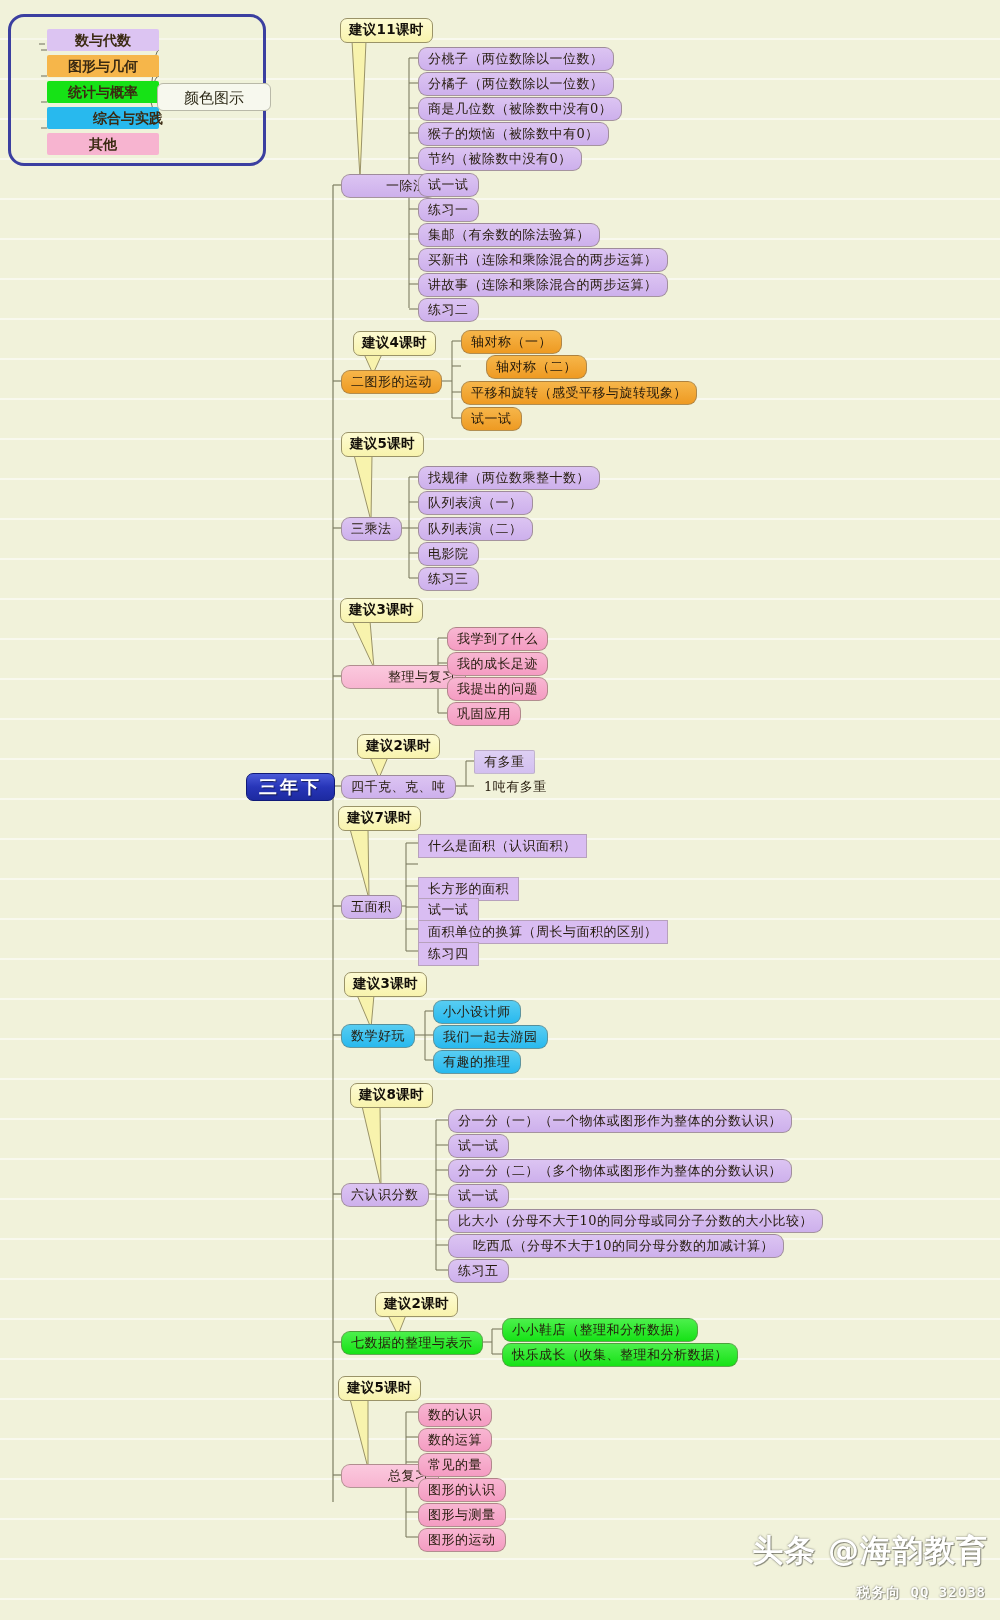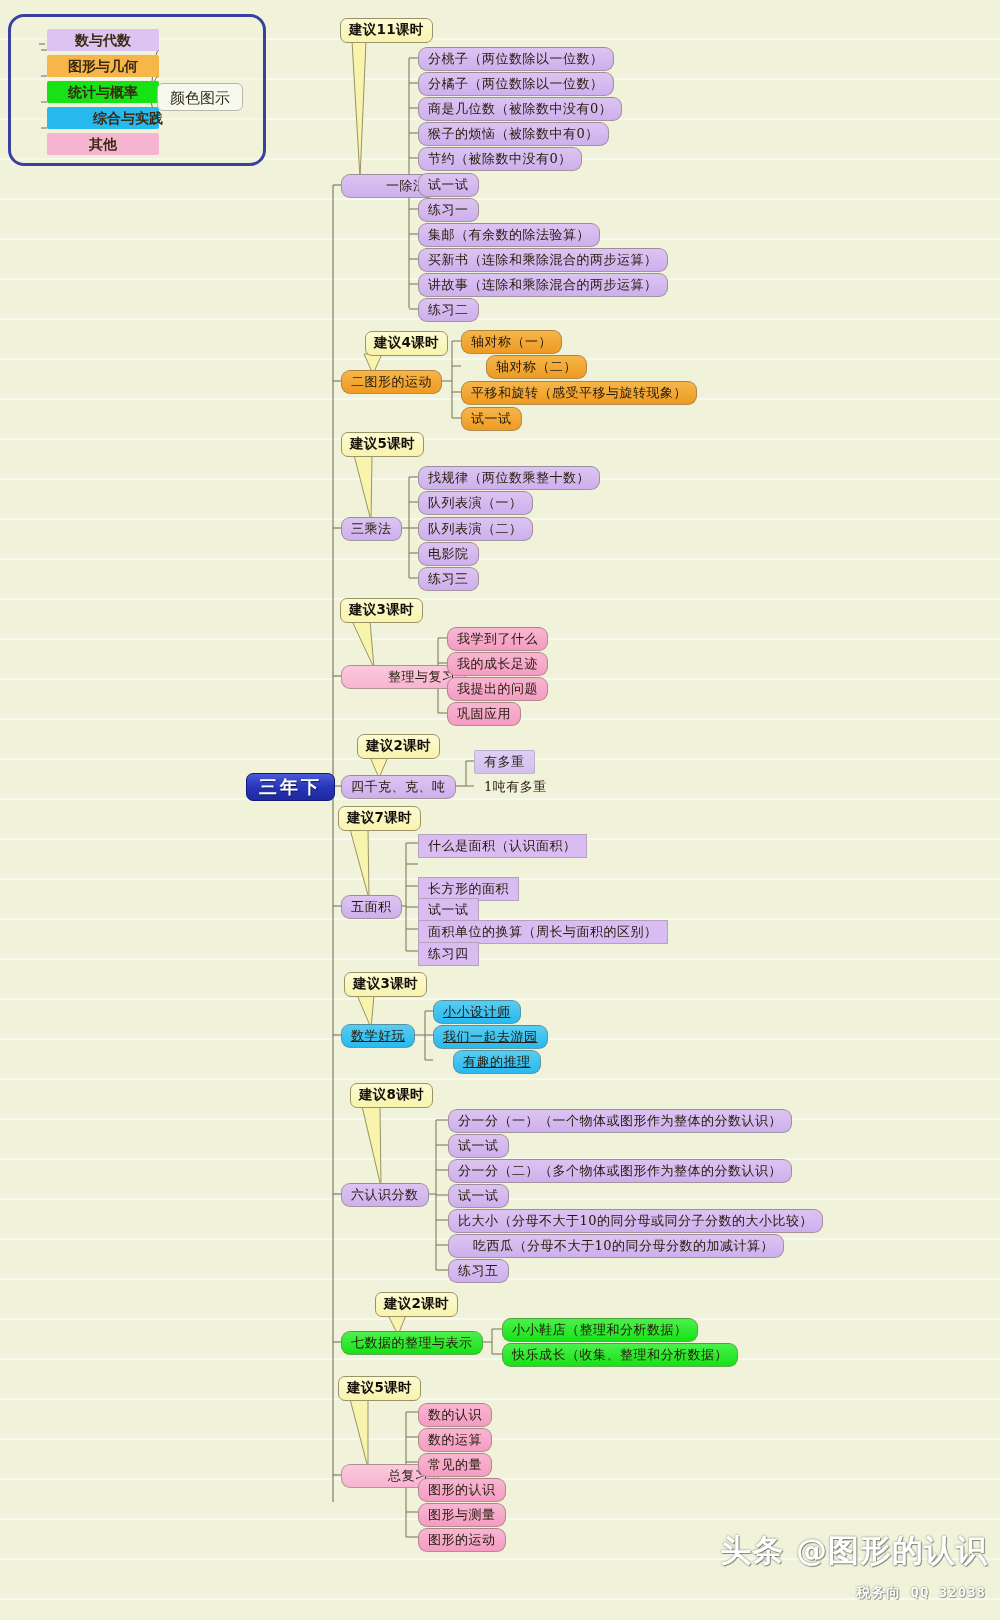--- a/index.html
+++ b/index.html
@@ -42,21 +42,21 @@
     font-size: 14px;
     color: #3a2a12;
     font-family: "DejaVu Serif", "Liberation Serif", serif;
     font-weight: bold;
     margin-bottom: 4px;
     border-radius: 2px;
     white-space: nowrap;
   }
   .legend-title {
     position: absolute; left: 146px; top: 66px;
-    width: 86px; height: 28px; line-height: 28px;
+    width: 114px; height: 28px; line-height: 28px;
     text-align: center;
     border: 1px solid #b9b9a8;
     border-radius: 6px;
     background: #f7f8ee;
     font-size: 15px;
     color: #2e2a18;
     font-family: "DejaVu Serif", "Liberation Serif", serif;
   }
 
   
@@ -81,21 +81,21 @@
     border: 1px solid #101a78;
     border-radius: 7px;
     padding: 4px 12px;
     text-shadow: 1px 1px 1px rgba(0,0,0,0.55);
   }
   .node.purple   { background: linear-gradient(to bottom,#dcc4f2 0%,#cdb0ec 100%); }
   .node.orange   { background: linear-gradient(to bottom,#f6b64a 0%,#ee9a22 100%); }
   .node.pink     { background: linear-gradient(to bottom,#f8b6d2 0%,#f49cc2 100%); }
   .node.pinklt   { background: linear-gradient(to bottom,#fbc9de 0%,#f7b4d0 100%); padding-left: 46px; }
   .node.green    { background: linear-gradient(to bottom,#4cf04c 0%,#16e216 100%); }
-  .node.cyan     { background: linear-gradient(to bottom,#58cdf2 0%,#28b9ee 100%); text-decoration: underline; }
+  .node.cyan     { background: linear-gradient(to bottom,#58cdf2 0%,#28b9ee 100%); }
   .node.plain    { background: transparent; border-color: transparent; }
   .node.flat     { border-radius: 0; background: #d9bdf2; border-color: rgba(120,110,90,0.35); }
 
   
   .callout {
     position: absolute;
     background: linear-gradient(to bottom,#fdfbd2 0%,#f8f3ad 100%);
     border: 1px solid #9a9368;
     border-radius: 7px;
     font-family: "DejaVu Sans", "Liberation Sans", sans-serif;
@@ -278,21 +278,21 @@
       <path d="M357 995 L374 995 L371 1028 Z"></path>
       <path d="M362 1106 L380 1106 L381 1187 Z"></path>
       <path d="M388 1315 L406 1315 L398 1335 Z"></path>
       <path d="M350 1399 L368 1399 L368 1468 Z"></path>
     </g>
   </svg>
 
   <div class="node root" style="left:246px; top:773px;">三年下</div>
 
   <div class="callout" style="left:340px; top:18px;">建议11课时</div>
-  <div class="callout" style="left:353px; top:331px;margin-left:12px;">建议4课时</div>
+  <div class="callout" style="left:353px; top:331px;">建议4课时</div>
   <div class="callout" style="left:341px; top:432px;">建议5课时</div>
   <div class="callout" style="left:340px; top:598px;">建议3课时</div>
   <div class="callout" style="left:357px; top:734px;">建议2课时</div>
   <div class="callout" style="left:338px; top:806px;">建议7课时</div>
   <div class="callout" style="left:344px; top:972px;">建议3课时</div>
   <div class="callout" style="left:350px; top:1083px;">建议8课时</div>
   <div class="callout" style="left:375px; top:1292px;">建议2课时</div>
   <div class="callout" style="left:338px; top:1376px;">建议5课时</div>
 
   <div class="node purple" style="left:341px; top:174px;padding-left:44px;">一除法</div>
@@ -334,21 +334,21 @@
   <div class="node purple" style="left:341px; top:895px;">五面积</div>
   <div class="node flat" style="left:418px; top:834px;">什么是面积（认识面积）</div>
   <div class="node flat" style="left:418px; top:877px;">长方形的面积</div>
   <div class="node flat" style="left:418px; top:898px;">试一试</div>
   <div class="node flat" style="left:418px; top:920px;">面积单位的换算（周长与面积的区别）</div>
   <div class="node flat" style="left:418px; top:942px;">练习四</div>
 
   <div class="node cyan" style="left:341px; top:1024px;">数学好玩</div>
   <div class="node cyan" style="left:433px; top:1000px;">小小设计师</div>
   <div class="node cyan" style="left:433px; top:1025px;">我们一起去游园</div>
-  <div class="node cyan" style="left:453px; top:1050px;">有趣的推理</div>
+  <div class="node cyan" style="left:433px; top:1050px;">有趣的推理</div>
 
   <div class="node purple" style="left:341px; top:1183px;">六认识分数</div>
   <div class="node purple" style="left:448px; top:1109px;">分一分（一）（一个物体或图形作为整体的分数认识）</div>
   <div class="node purple" style="left:448px; top:1134px;">试一试</div>
   <div class="node purple" style="left:448px; top:1159px;">分一分（二）（多个物体或图形作为整体的分数认识）</div>
   <div class="node purple" style="left:448px; top:1184px;">试一试</div>
   <div class="node purple" style="left:448px; top:1209px;">比大小（分母不大于10的同分母或同分子分数的大小比较）</div>
   <div class="node purple" style="left:448px; top:1234px;padding-left:24px;">吃西瓜（分母不大于10的同分母分数的加减计算）</div>
   <div class="node purple" style="left:448px; top:1259px;">练习五</div>
 
@@ -357,16 +357,16 @@
   <div class="node green" style="left:502px; top:1343px;">快乐成长（收集、整理和分析数据）</div>
 
   <div class="node pinklt" style="left:341px; top:1464px;">总复习</div>
   <div class="node pink" style="left:418px; top:1403px;">数的认识</div>
   <div class="node pink" style="left:418px; top:1428px;">数的运算</div>
   <div class="node pink" style="left:418px; top:1453px;">常见的量</div>
   <div class="node pink" style="left:418px; top:1478px;">图形的认识</div>
   <div class="node pink" style="left:418px; top:1503px;">图形与测量</div>
   <div class="node pink" style="left:418px; top:1528px;">图形的运动</div>
 
-  <div class="wm wm-main">头条 @图形的认识</div>
+  <div class="wm wm-main">头条 @海韵教育</div>
   <div class="wm wm-sub">税务向 QQ 32038</div>
 
 </div>
 
 </body></html>

